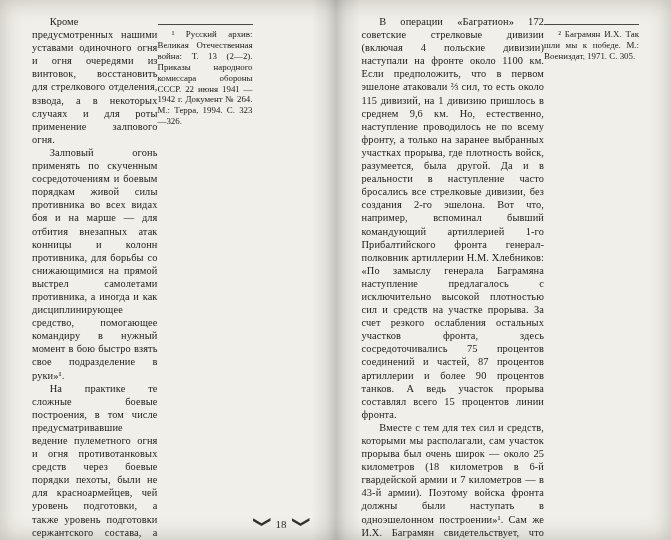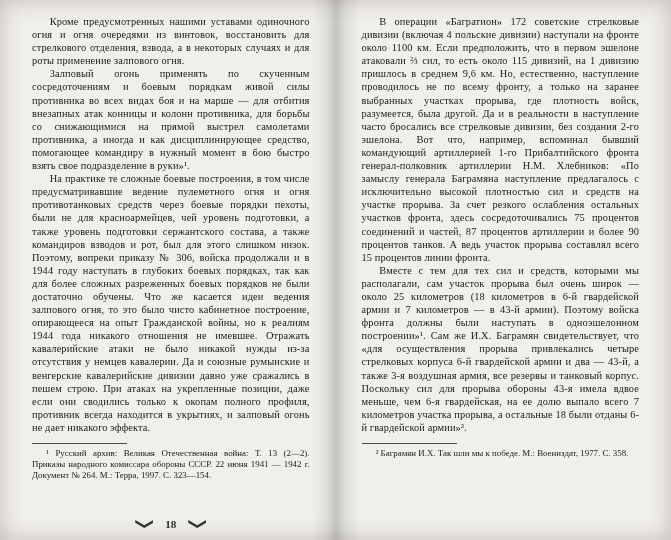--- a/index.html
+++ b/index.html
@@ -40,21 +40,21 @@
       rgba(0,0,0,0.18) 50%,
       rgba(0,0,0,0.07) 70%,
       rgba(0,0,0,0) 100%);
     z-index: 2;
     pointer-events: none;
   }
   .page {
     width: 50%;
     box-sizing: border-box;
     display: flex;
-    flex-direction: column;
+    flex-direction: row;
     z-index: 1;
   }
   .page-left  { padding: 15px 26px 8px 32px; }
   .page-right { padding: 15px 32px 8px 26px; }
 
   .text-block { }
   .para {
     margin: 0;
     text-indent: 1.7em;
     text-align: justify;
@@ -75,26 +75,24 @@
     margin-bottom: 4px;
   }
   .footnote {
     margin: 0;
     text-indent: 1.6em;
     text-align: justify;
   }
   .page-footer {
     margin-top: auto;
     display: flex;
-    align-items: center;
     justify-content: center;
-    gap: 12px;
+    gap: 5px;
     padding-top: 5px;
     padding-bottom: 2px;
-    font-weight: bold;
   }
   .pagenum {
     font-size: 11px;
     color: #2a2926;
   }
   .orn {
     display: inline-block;
     width: 18px;
     height: 8px;
     background: #35332f;
@@ -107,35 +105,35 @@
 <div class="spread">
 
   <div class="page page-left">
     <div class="text-block">
       <p class="para">Кроме предусмотренных нашими уставами одиночного огня и огня очередями из винтовок, восстановить для стрелкового отделения, взвода, а в некоторых случаях и для роты применение залпового огня.</p>
       <p class="para">Залповый огонь применять по скученным сосредоточениям и боевым порядкам живой силы противника во всех видах боя и на марше — для отбития внезапных атак конницы и колонн противника, для борьбы со снижающимися на прямой выстрел самолетами противника, а иногда и как дисциплинирующее средство, помогающее командиру в нужный момент в бою быстро взять свое подразделение в руки»¹.</p>
       <p class="para">На практике те сложные боевые построения, в том числе предусматривавшие ведение пулеметного огня и огня противотанковых средств через боевые порядки пехоты, были не для красноармейцев, чей уровень подготовки, а также уровень подготовки сержантского состава, а также командиров взводов и рот, был для этого слишком низок. Поэтому, вопреки приказу № 306, войска продолжали и в 1944 году наступать в глубоких боевых порядках, так как для более сложных разреженных боевых порядков не были достаточно обучены. Что же касается идеи ведения залпового огня, то это было чисто кабинетное построение, опирающееся на опыт Гражданской войны, но к реалиям 1944 года никакого отношения не имевшее. Отражать кавалерийские атаки не было никакой нужды из-за отсутствия у немцев кавалерии. Да и союзные румынские и венгерские кавалерийские дивизии давно уже сражались в пешем строю. При атаках на укрепленные позиции, даже если они сводились только к окопам полного профиля, противник всегда находится в укрытиях, и залповый огонь не дает никакого эффекта.</p>
     </div>
     <div class="footnotes">
       <div class="fn-rule"></div>
-      <p class="footnote">¹ Русский архив: Великая Отечественная война: Т. 13 (2—2). Приказы народного комиссара обороны СССР. 22 июня 1941 — 1942 г. Документ № 264. М.: Терра, 1997. С. 323—154.</p>
+      <p class="footnote">¹ Русский архив: Великая Отечественная война: Т. 13 (2—2). Приказы народного комиссара обороны СССР. 22 июня 1941 — 1942 г. Документ № 264. М.: Терра, 1994. С. 323—326.</p>
     </div>
     <div class="page-footer">
       <span class="orn"></span>
       <span class="pagenum">18</span>
       <span class="orn"></span>
     </div>
   </div>
 
   <div class="page page-right">
     <div class="text-block">
       <p class="para">В операции «Багратион» 172 советские стрелковые дивизии (включая 4 польские дивизии) наступали на фронте около 1100 км. Если предположить, что в первом эшелоне атаковали ⅔ сил, то есть около 115 дивизий, на 1 дивизию пришлось в среднем 9,6 км. Но, естественно, наступление проводилось не по всему фронту, а только на заранее выбранных участках прорыва, где плотность войск, разумеется, была другой. Да и в реальности в наступление часто бросались все стрелковые дивизии, без создания 2-го эшелона. Вот что, например, вспоминал бывший командующий артиллерией 1-го Прибалтийского фронта генерал-полковник артиллерии Н.М. Хлебников: «По замыслу генерала Баграмяна наступление предлагалось с исключительно высокой плотностью сил и средств на участке прорыва. За счет резкого ослабления остальных участков фронта, здесь сосредоточивались 75 процентов соединений и частей, 87 процентов артиллерии и более 90 процентов танков. А ведь участок прорыва составлял всего 15 процентов линии фронта.</p>
       <p class="para">Вместе с тем для тех сил и средств, которыми мы располагали, сам участок прорыва был очень широк — около 25 километров (18 километров в 6-й гвардейской армии и 7 километров — в 43-й армии). Поэтому войска фронта должны были наступать в одноэшелонном построении»¹. Сам же И.Х. Баграмян свидетельствует, что «для осуществления прорыва привлекались четыре стрелковых корпуса 6-й гвардейской армии и два — 43-й, а также 3-я воздушная армия, все резервы и танковый корпус. Поскольку сил для прорыва обороны 43-я имела вдвое меньше, чем 6-я гвардейская, на ее долю выпало всего 7 километров участка прорыва, а остальные 18 были отданы 6-й гвардейской армии»².</p>
     </div>
     <div class="footnotes">
       <div class="fn-rule"></div>
-      <p class="footnote">² Баграмян И.Х. Так шли мы к победе. М.: Воениздат, 1977. С. 358.</p>
+      <p class="footnote">² Баграмян И.Х. Так шли мы к победе. М.: Воениздат, 1971. С. 305.</p>
     </div>
   </div>
 
   <div class="gutter"></div>
   <div class="vignette"></div>
 </div>
 
 </body></html>

